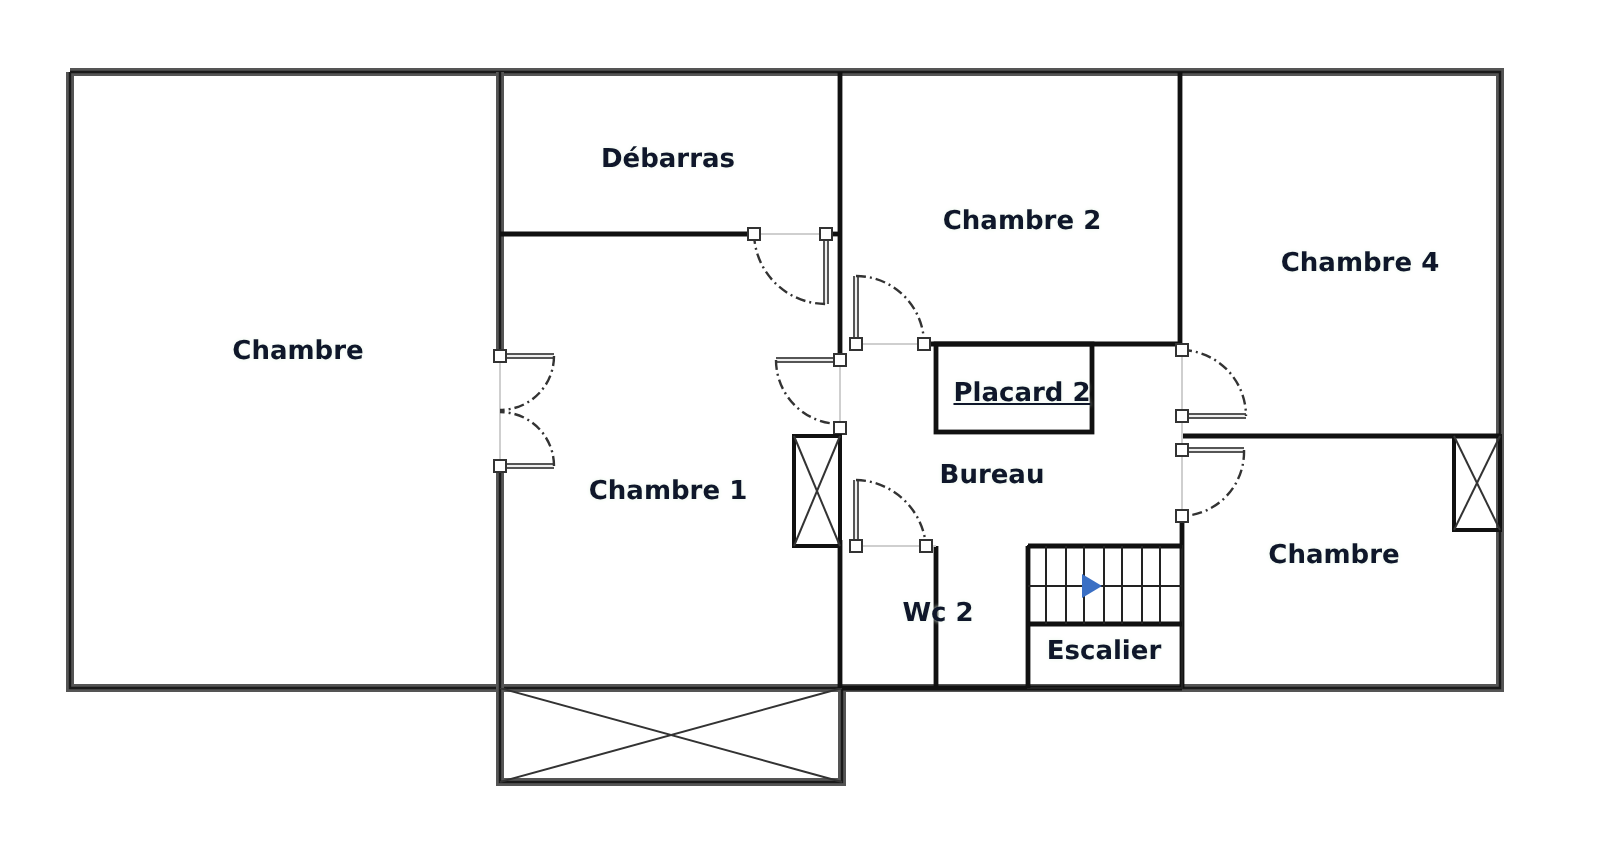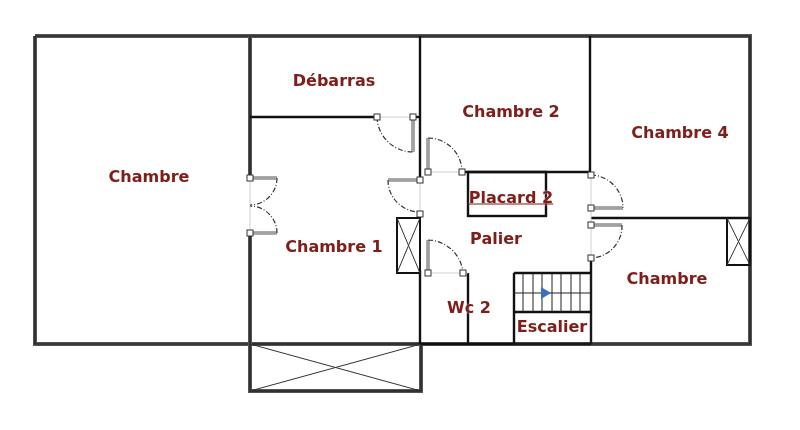--- a/index.html
+++ b/index.html
@@ -11,24 +11,24 @@
     .thin { stroke: #cfcfcf; stroke-width: 1; fill: none; }
     .leaf { stroke: #555555; stroke-width: 3; fill: none; }
     .leaf-core { stroke: #eeeeee; stroke-width: 1; fill: none; }
     .swing { stroke: #333333; stroke-width: 1.2; fill: none; stroke-dasharray: 5 2 1 2; }
     .hinge { fill: #ffffff; stroke: #333333; stroke-width: 1; }
     .xbox { stroke: #111111; stroke-width: 2; fill: none; }
     .xline { stroke: #333333; stroke-width: 1; }
     .stair { stroke: #222222; stroke-width: 1; fill: none; }
     .room-label {
       position: absolute;
-      color: #7f1d1d;
+      color: #0f172a;
       font-family: "DejaVu Sans", sans-serif;
       font-weight: bold;
-      font-size: 16px;
+      font-size: 13px;
       white-space: nowrap;
       transform: translate(-50%, -50%);
       text-shadow: 0 0 2px #e8f5e8;
     }
   </style>
 </head>
 <body>
 
 <svg width="800" height="430" viewBox="0 0 800 430">
 
@@ -167,16 +167,16 @@
     <polygon points="541,287 551,293 541,299" fill="#3a6fc4"></polygon>
   </g>
 </svg>
 
 <div class="room-label" style="left:149px; top:176px;">Chambre</div>
 <div class="room-label" style="left:334px; top:80px;">Débarras</div>
 <div class="room-label" style="left:511px; top:111px;">Chambre 2</div>
 <div class="room-label" style="left:680px; top:132px;">Chambre 4</div>
 <div class="room-label" style="left:511px; top:197px;text-decoration:underline;">Placard 2</div>
 <div class="room-label" style="left:334px; top:246px;text-align:right;">Chambre 1</div>
-<div class="room-label" style="left:496px; top:238px;">Palier</div>
+<div class="room-label" style="left:496px; top:238px;">Bureau</div>
 <div class="room-label" style="left:445px; top:307px;margin-left:24px;">Wc 2</div>
 <div class="room-label" style="left:552px; top:326px;">Escalier</div>
 <div class="room-label" style="left:667px; top:278px;">Chambre</div>
 
 </body></html>

